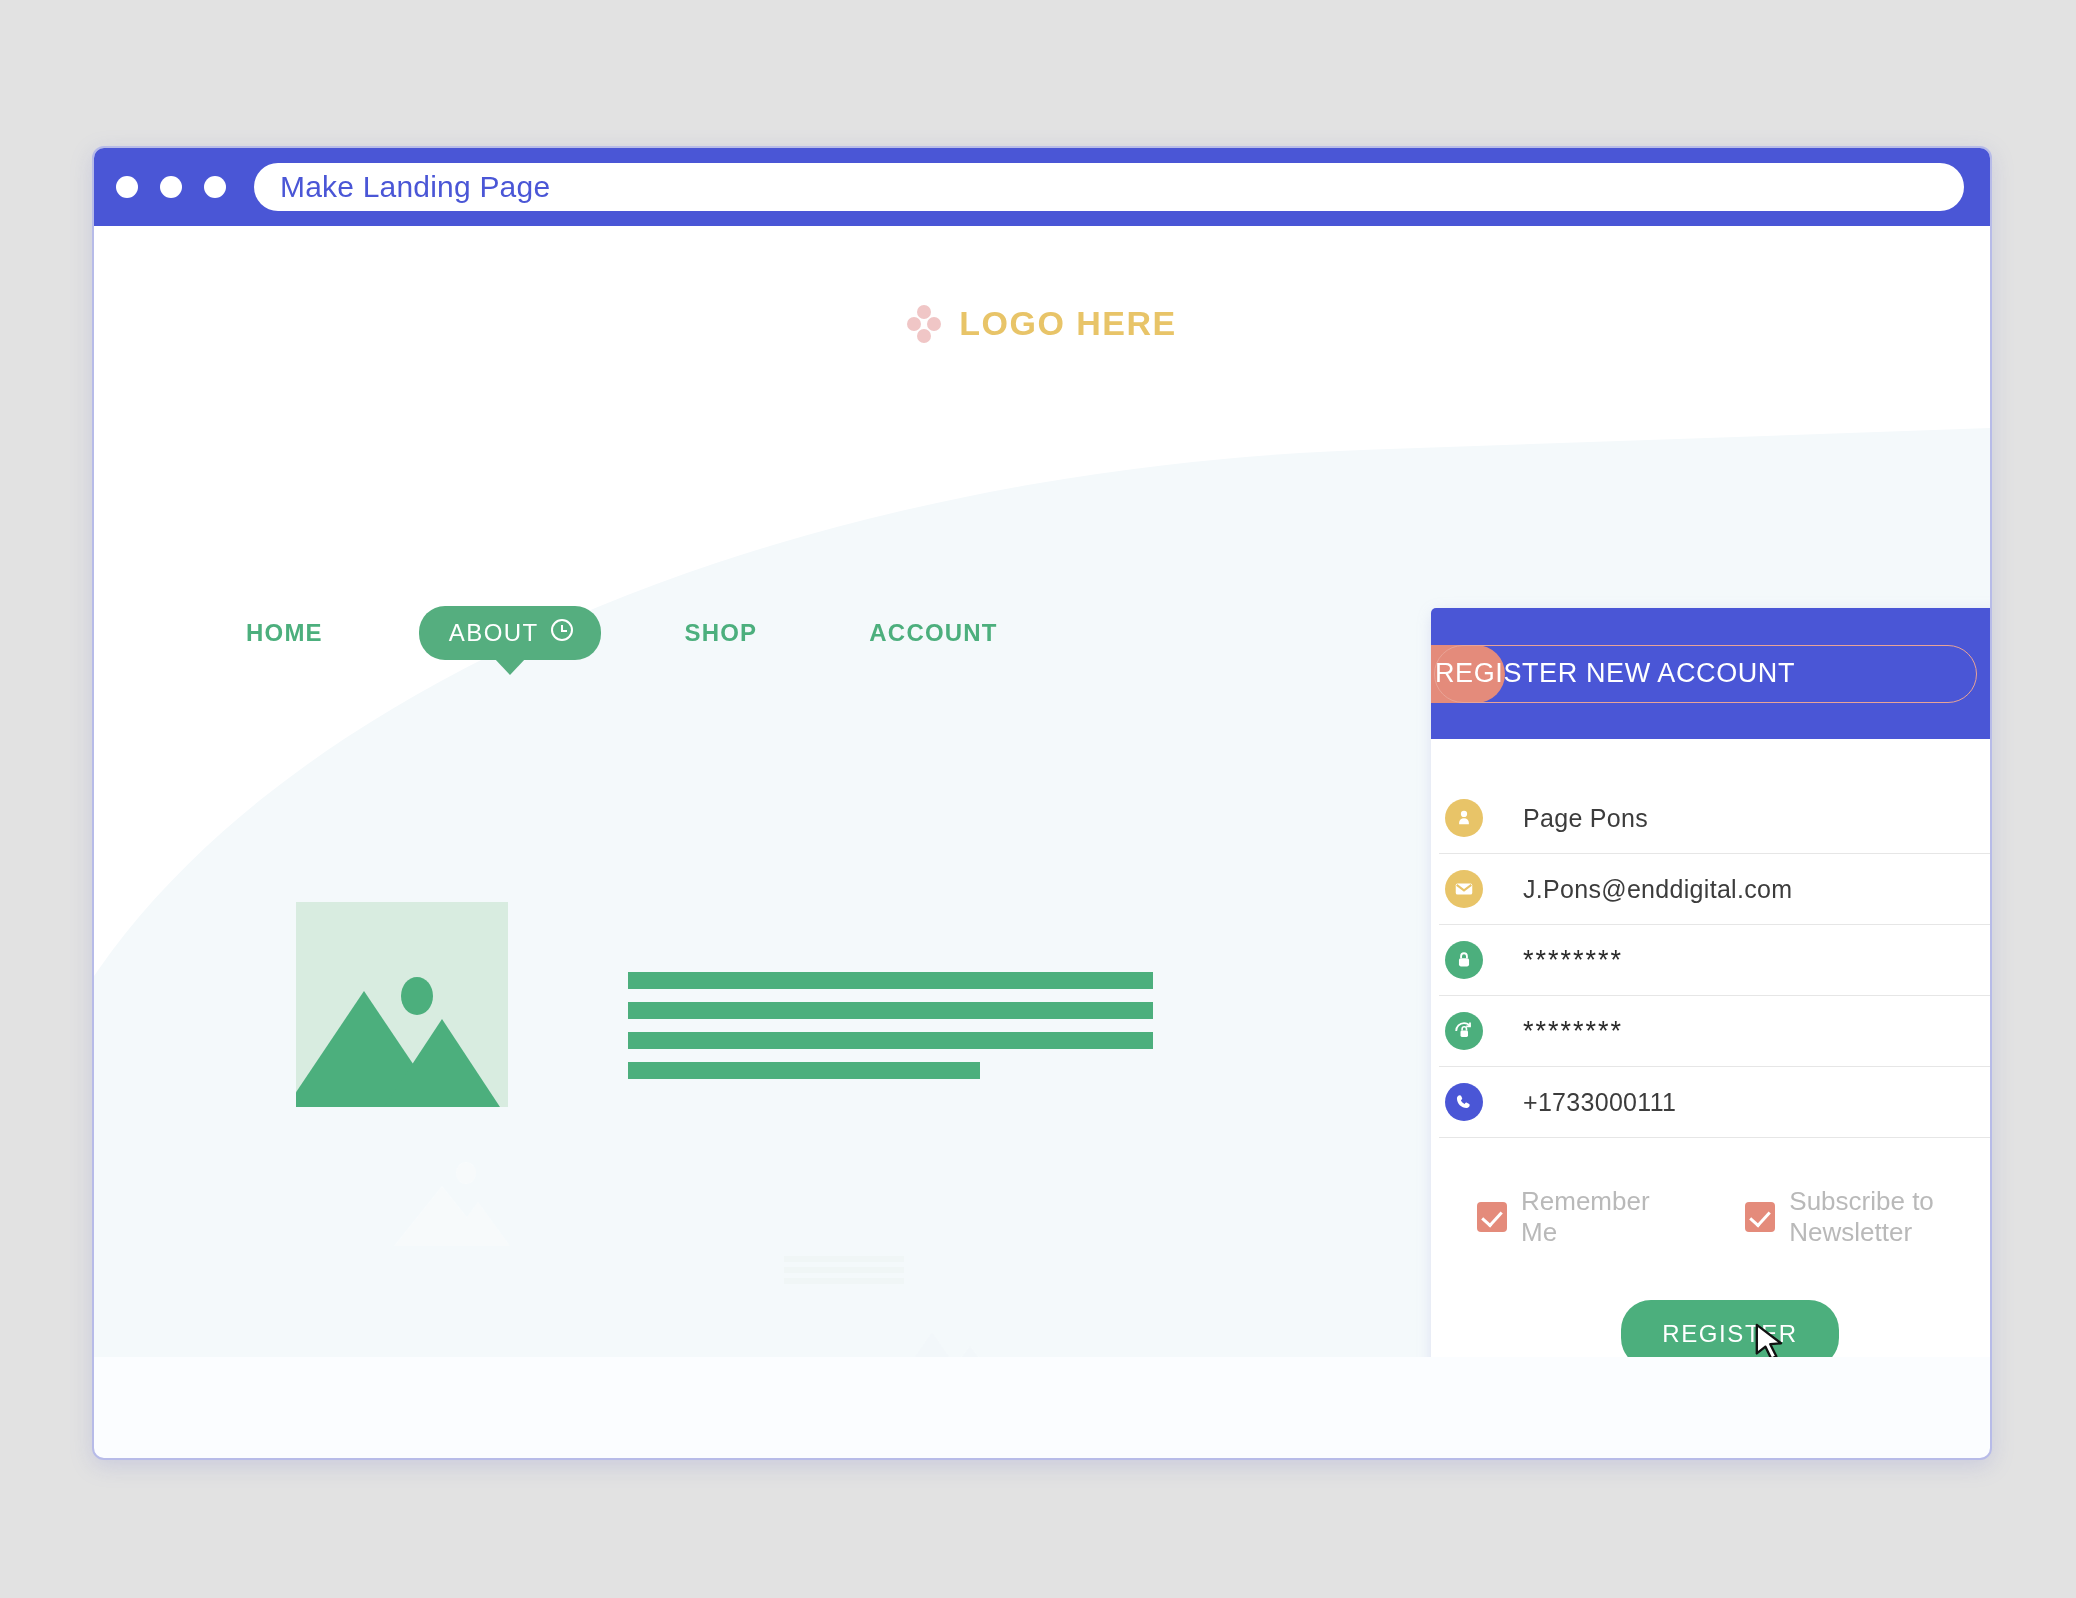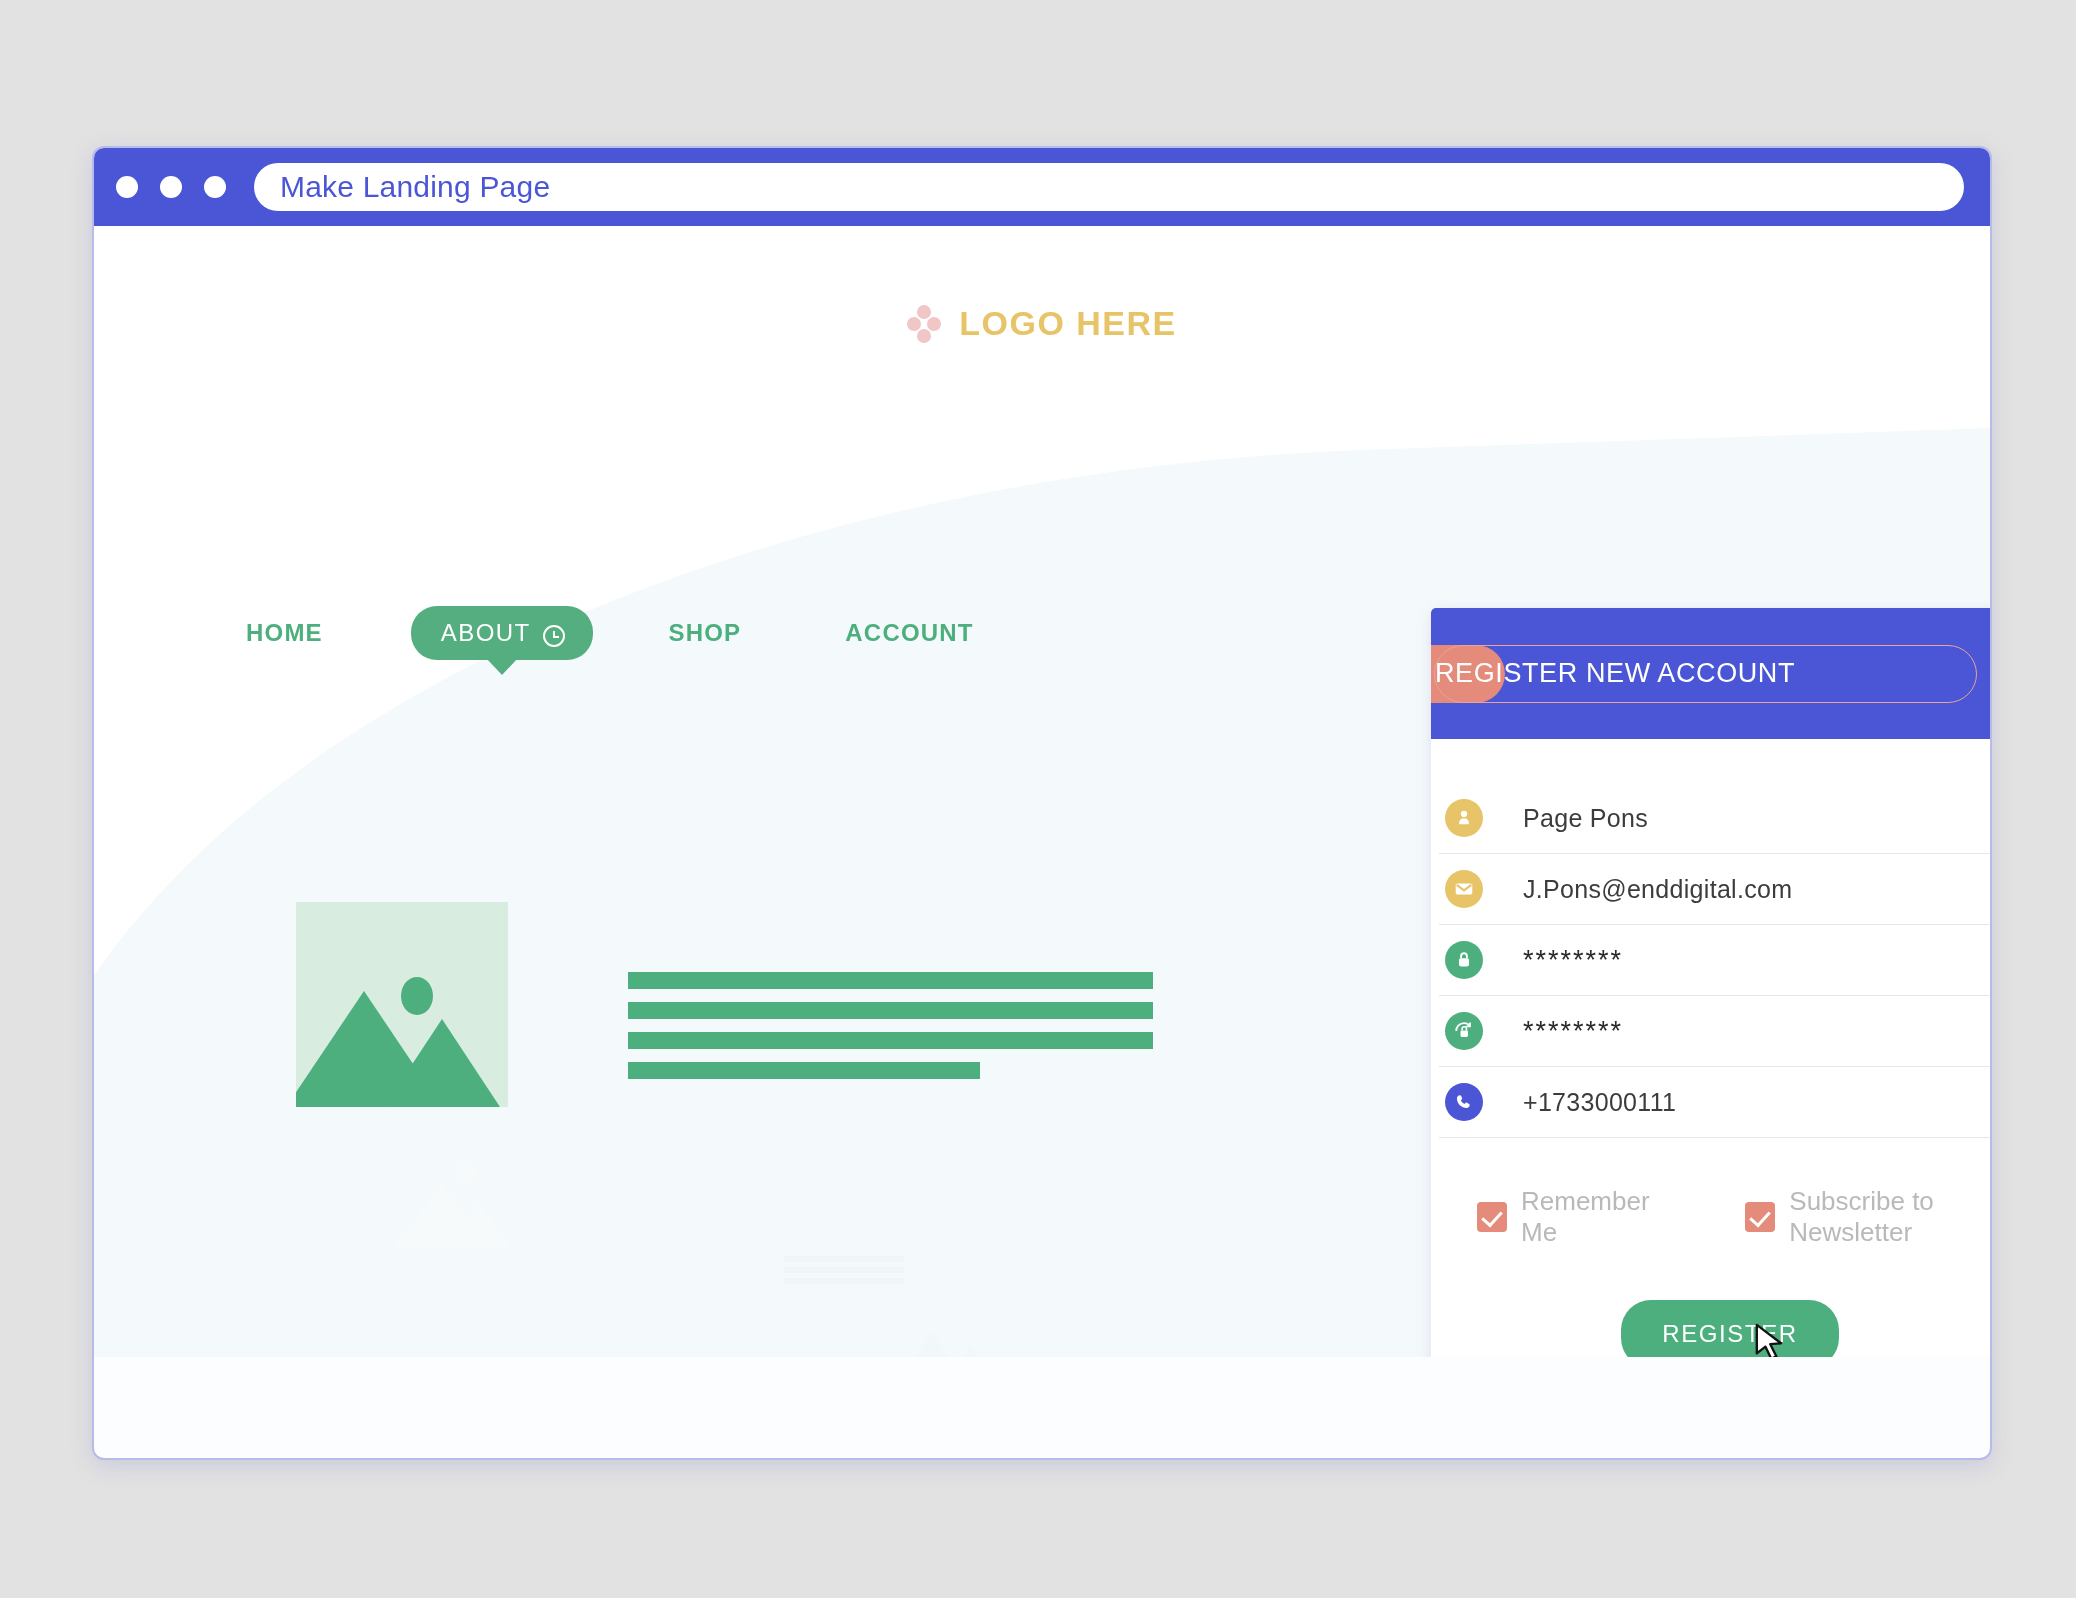--- a/index.html
+++ b/index.html
@@ -83,35 +83,35 @@
     font-size:34px; font-weight:bold;
     letter-spacing:1.5px; color:#e8c468;
   }
 
   
   .nav {
     position:absolute;
     left:152px; top:380px;
     display:flex;
     align-items:center;
-    gap:4px;
+    gap:12px;
   }
   .nav-item {
     font-size:24px; font-weight:bold;
     letter-spacing:1.2px; color:#4caf7d;
   }
   .nav-home    { margin-right:84px; }
   .nav-shop    { margin-right:100px;text-align:center; }
   .nav-pill {
     position:relative;
     background:#55ae7f;
     color:#ffffff;
     border-radius:26px;
     padding:13px 28px 13px 30px;
-    display:flex; align-items:flex-end; gap:12px;
+    display:flex; align-items:flex-start; gap:12px;
     font-size:24px; font-weight:normal;
     letter-spacing:1.4px;
     margin-right:72px;
   }
   .nav-pill::after {
     content:"";
     position:absolute;
     left:50%; bottom:-15px;
     transform:translateX(-50%);
     border-left:16px solid transparent;

